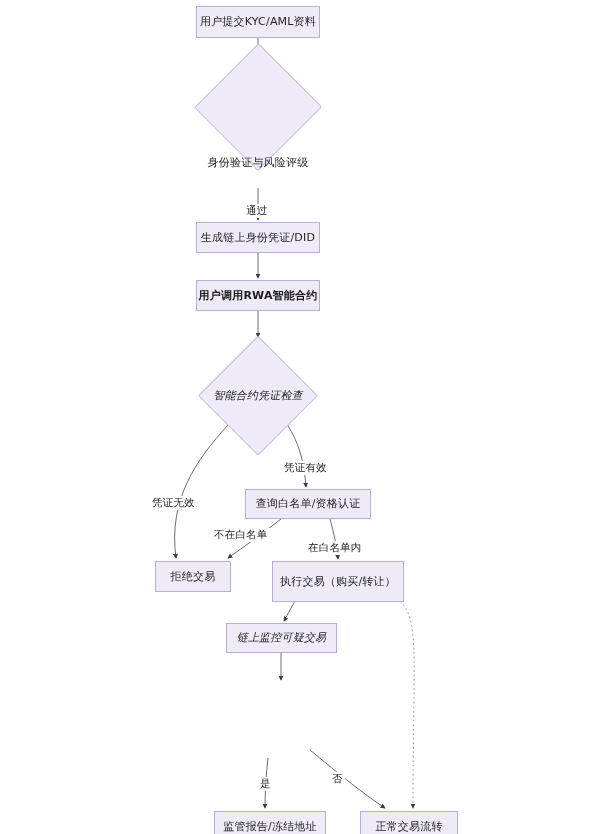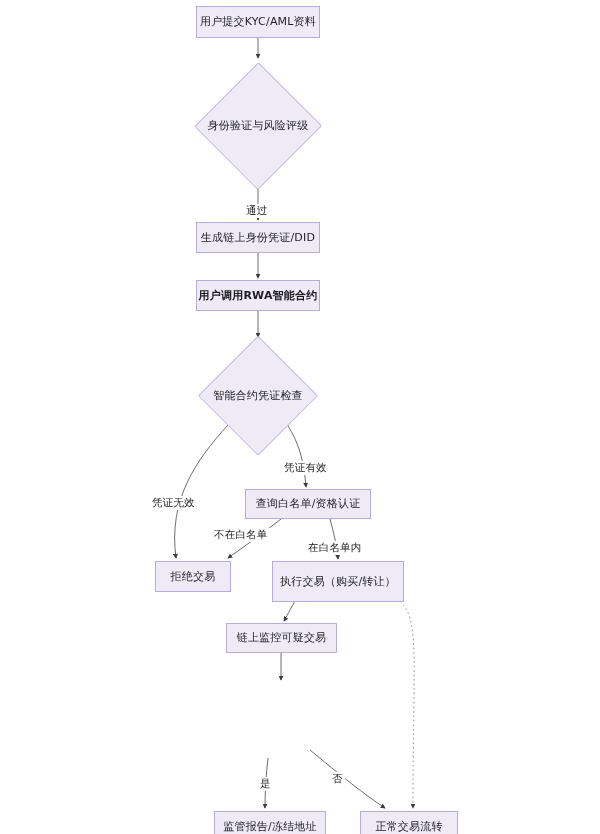--- a/index.html
+++ b/index.html
@@ -112,51 +112,51 @@
 
     <path d="M 268,758 C 266,775 265,792 265,808" stroke="#6b6b75" stroke-width="1" fill="none" marker-end="url(#arrow)"></path>
 
     <path d="M 310,750 C 340,775 365,795 385,808" stroke="#6b6b75" stroke-width="1" fill="none" marker-end="url(#arrow)"></path>
   </svg>
 
   <div class="node box" style="left:196px; top:6px; width:124px; height:32px;">
     <span>用户提交KYC/AML资料</span>
   </div>
 
-  <div class="node diamond-wrap" style="left:196px; top:63px; width:124px; height:126px;">
+  <div class="node diamond-wrap" style="left:196px; top:44px; width:124px; height:126px;align-items:flex-end;">
     <span class="diamond-shape"></span>
     <span class="diamond-label">身份验证与风险评级</span>
   </div>
 
   <div class="node box" style="left:196px; top:222px; width:124px; height:31px;">
     <span>生成链上身份凭证/DID</span>
   </div>
 
   <div class="node box" style="left:196px; top:280px; width:124px; height:31px;font-weight:bold;">
     <span>用户调用RWA智能合约</span>
   </div>
 
-  <div class="node diamond-wrap" style="left:199px; top:337px; width:118px; height:118px;">
+  <div class="node diamond-wrap" style="left:199px; top:337px; width:118px; height:118px;font-style:italic;">
     <span class="diamond-shape"></span>
     <span class="diamond-label">智能合约凭证检查</span>
   </div>
 
   <div class="node box" style="left:245px; top:489px; width:126px; height:30px;">
     <span>查询白名单/资格认证</span>
   </div>
 
   <div class="node box" style="left:155px; top:561px; width:76px; height:31px;">
     <span>拒绝交易</span>
   </div>
 
   <div class="node box" style="left:272px; top:561px; width:132px; height:41px;">
     <span>执行交易（购买/转让）</span>
   </div>
 
-  <div class="node box" style="left:226px; top:623px; width:111px; height:30px;">
+  <div class="node box" style="left:226px; top:623px; width:111px; height:30px;font-style:italic;">
     <span>链上监控可疑交易</span>
   </div>
 
 
   <div class="node box" style="left:214px; top:811px; width:112px; height:31px;">
     <span>监管报告/冻结地址</span>
   </div>
 
   <div class="node box" style="left:360px; top:811px; width:98px; height:31px;">
     <span>正常交易流转</span>

